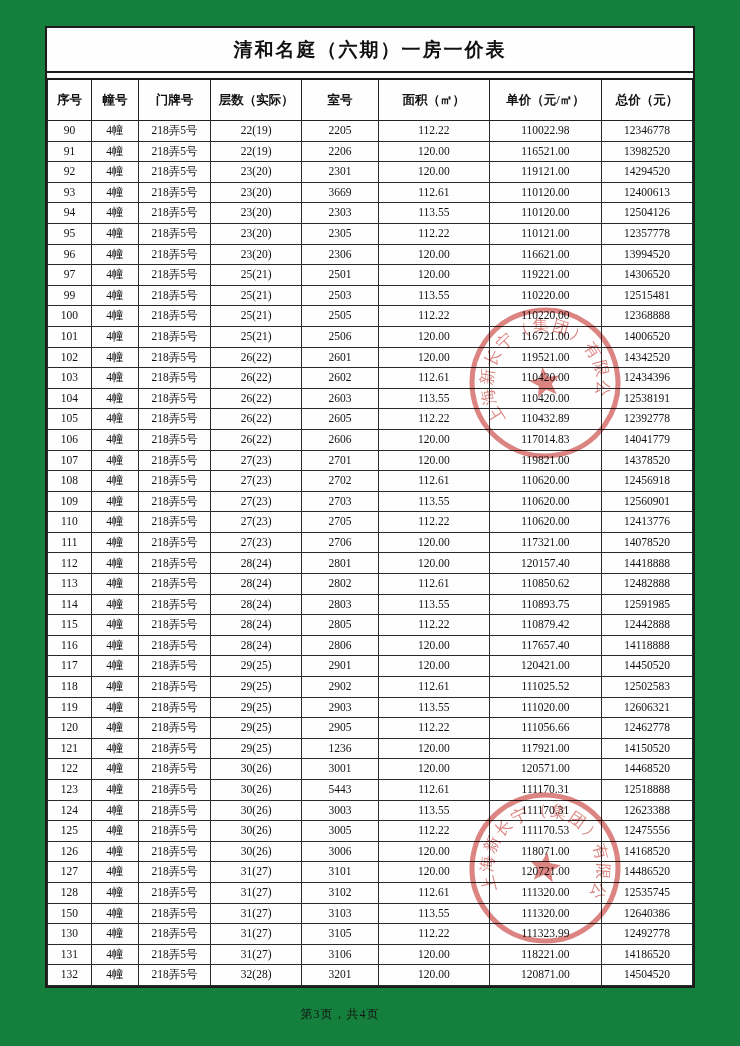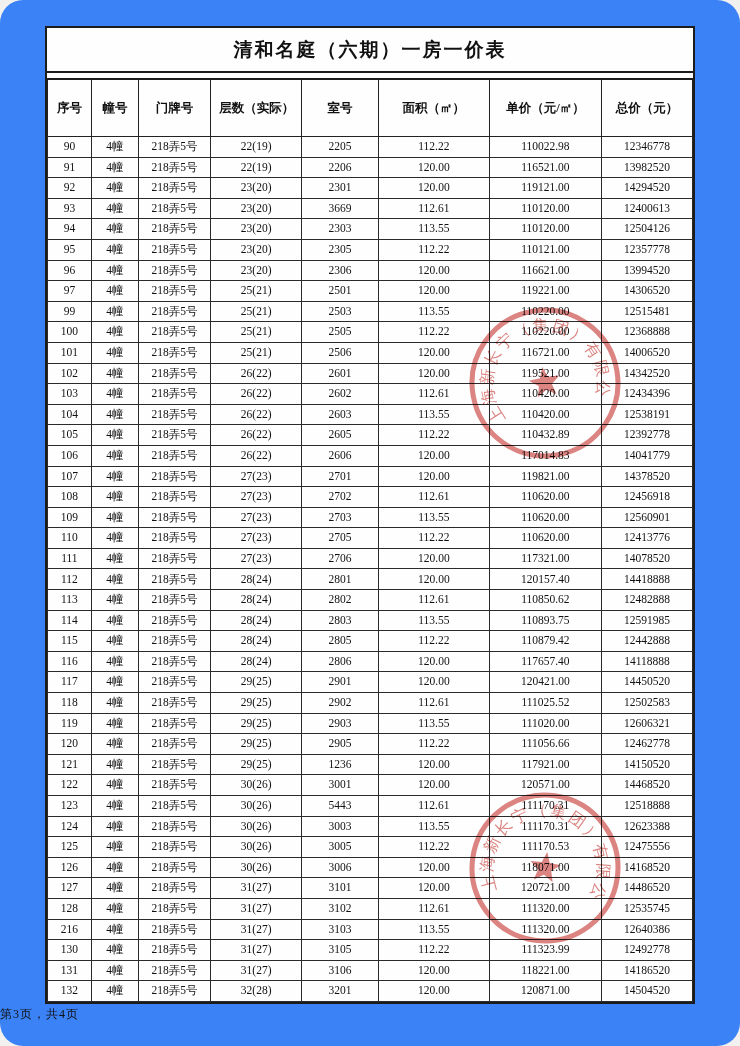--- a/index.html
+++ b/index.html
@@ -1,28 +1,28 @@
 <!DOCTYPE html>
 <html><head>
 <meta charset="utf-8">
 <style>
   html,body{margin:0;padding:0;width:740px;height:1046px;background:#f2f1ef;overflow:hidden;}
-  .page{position:relative;width:740px;height:1046px;background:#3b82f6;
-        font-family:"Liberation Serif","DejaVu Serif",serif;color:#111;border-radius:23px;}
+  .page{position:relative;width:740px;height:1046px;background:#15803d;
+        font-family:"Liberation Serif","DejaVu Serif",serif;color:#111;}
   .frame{position:absolute;left:45px;top:26px;width:650px;box-sizing:border-box;
          border:2.5px solid #1c1c1c;background:#fefefe;}
   .title{font-size:19px;font-weight:bold;text-align:center;letter-spacing:2px;
          padding:9px 0 8px 0;border-bottom:2px solid #1c1c1c;}
   .gap{height:5px;}
   table{width:100%;border-collapse:collapse;table-layout:fixed;border-top:2px solid #1c1c1c;}
   th{font-size:12.5px;font-weight:bold;height:40px;border:1px solid #222;
-     text-align:center;vertical-align:middle;white-space:nowrap;overflow:hidden;padding:8px;}
+     text-align:center;vertical-align:middle;white-space:nowrap;overflow:hidden;padding:0;}
   td{font-size:11.5px;height:19.6px;border:1px solid #2a2a2a;text-align:center;
      vertical-align:middle;white-space:nowrap;overflow:hidden;padding:0;line-height:1;}
-  .footer{position:absolute;left:0;top:1006px;width:680px;text-align:left;
+  .footer{position:absolute;left:0;top:1006px;width:680px;text-align:center;
           font-size:12px;letter-spacing:1px;}
   .seal{position:absolute;opacity:.62;mix-blend-mode:multiply;pointer-events:none;}
   .seal-1{left:467px;top:305px;transform:rotate(-10deg);}
   .seal-2{left:467px;top:790px;transform:rotate(8deg);}
 </style>
 </head>
 <body>
 
 <div class="page">
 
@@ -427,21 +427,21 @@
             <td>128</td>
             <td>4幢</td>
             <td>218弄5号</td>
             <td>31(27)</td>
             <td>3102</td>
             <td>112.61</td>
             <td>111320.00</td>
             <td>12535745</td>
           </tr>
           <tr>
-            <td>216</td>
+            <td>150</td>
             <td>4幢</td>
             <td>218弄5号</td>
             <td>31(27)</td>
             <td>3103</td>
             <td>113.55</td>
             <td>111320.00</td>
             <td>12640386</td>
           </tr>
           <tr>
             <td>130</td>

